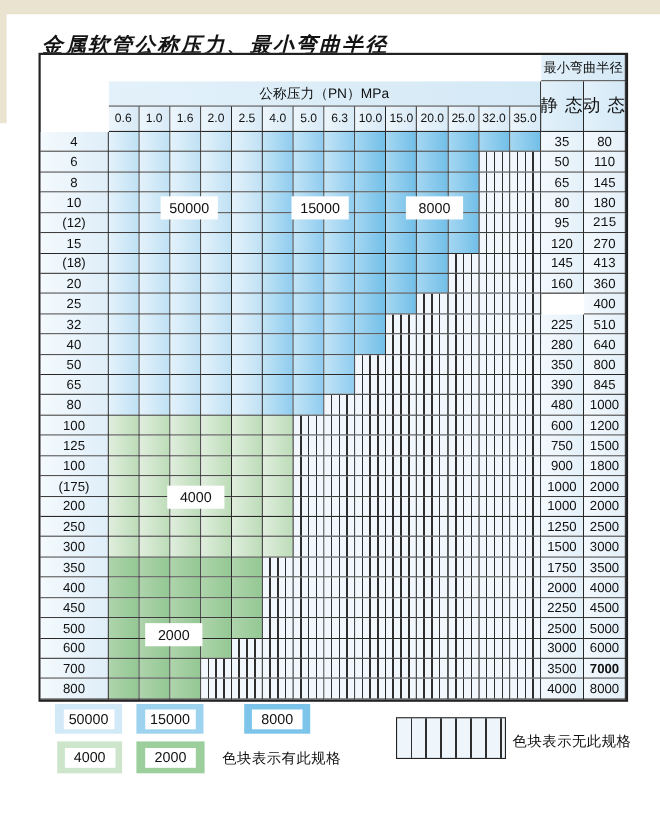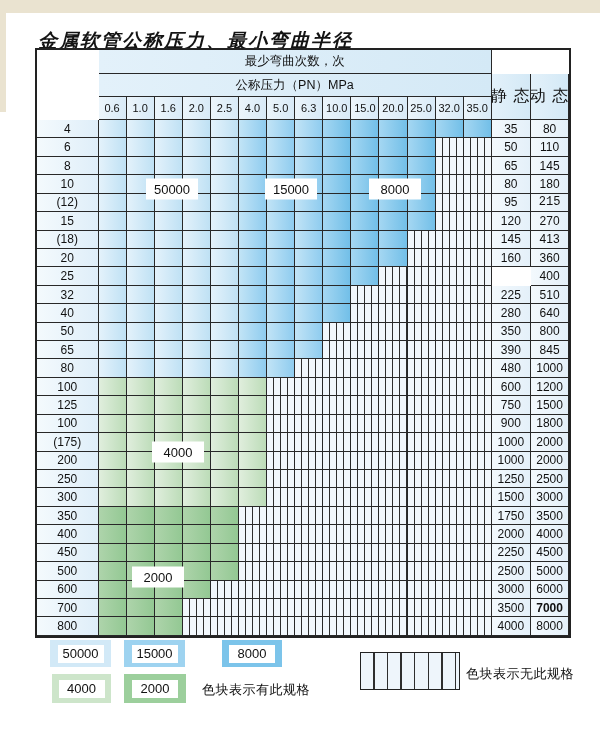--- a/index.html
+++ b/index.html
@@ -73,21 +73,21 @@
 </style>
 </head>
 <body>
 
 <div class="scan-edge-top"></div>
 <div class="scan-edge-left"></div>
 
 <div class="page-title">金属软管公称压力、最小弯曲半径</div>
 
 <div id="grid">
-  <div class="hc" style="grid-column:2/16;grid-row:1">最少弯曲次数，次</div>
+  <div class="hc" style="grid-column:16/18;grid-row:1;font-size:12px">最小弯曲半径</div>
   <div class="hc" style="grid-column:2/16;grid-row:2">公称压力（PN）MPa</div>
   <div class="hc sd-head" style="grid-column:16;grid-row:2/4">静 态</div>
   <div class="hc sd-head" style="grid-column:17;grid-row:2/4">动 态</div>
 
 <div class="hc-num" style="grid-area: 3 / 2;">0.6</div>
     <div class="hc-num" style="grid-area: 3 / 3;">1.0</div>
     <div class="hc-num" style="grid-area: 3 / 4;">1.6</div>
     <div class="hc-num" style="grid-area: 3 / 5;">2.0</div>
     <div class="hc-num" style="grid-area: 3 / 6;">2.5</div>
     <div class="hc-num" style="grid-area: 3 / 7;">4.0</div>

